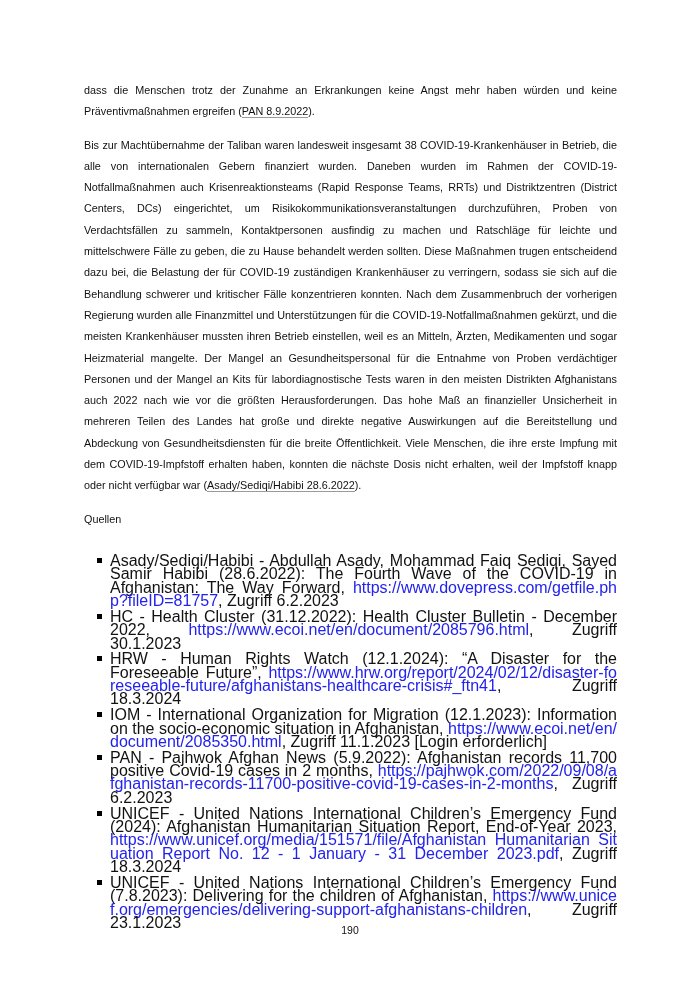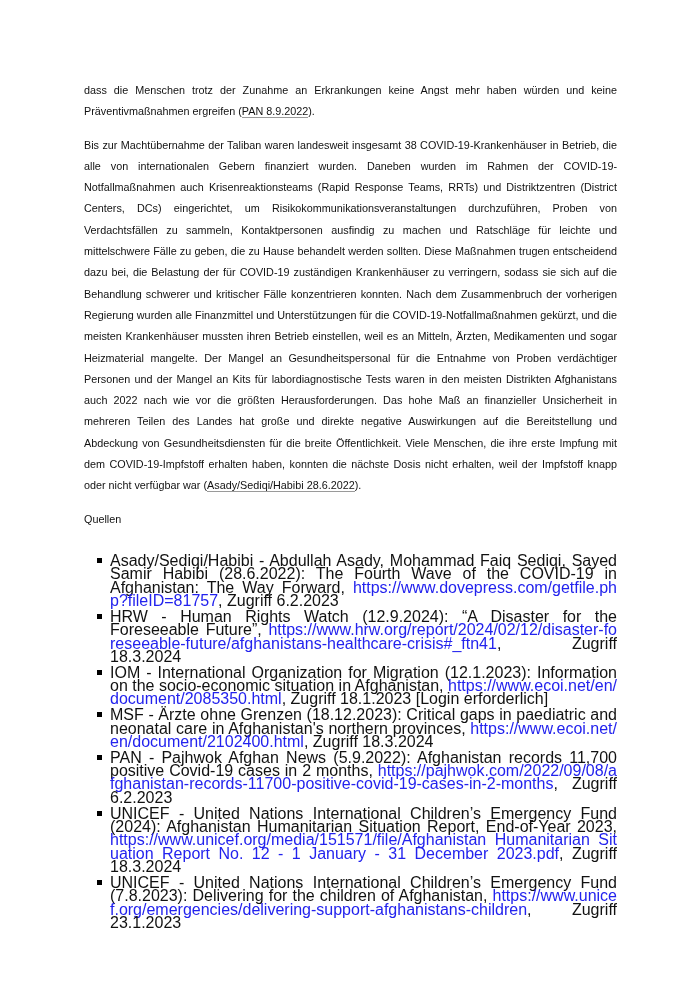--- a/index.html
+++ b/index.html
@@ -78,22 +78,23 @@
 
 <div class="page">
   <div class="content">
     <div>
         <p class="body-para"><span>dass die Menschen trotz der Zunahme an Erkrankungen keine Angst mehr haben würden und keine Präventivmaßnahmen ergreifen (</span><span class="cite">PAN 8.9.2022</span><span>).</span></p>
         <p class="body-para"><span>Bis zur Machtübernahme der Taliban waren landesweit insgesamt 38 COVID-19-Krankenhäuser in Betrieb, die alle von internationalen Gebern finanziert wurden. Daneben wurden im Rahmen der COVID-19-Notfallmaßnahmen auch Krisenreaktionsteams (Rapid Response Teams, RRTs) und Distriktzentren (District Centers, DCs) eingerichtet, um Risikokommunikationsveranstal­tungen durchzuführen, Proben von Verdachtsfällen zu sammeln, Kontaktpersonen ausfindig zu machen und Ratschläge für leichte und mittelschwere Fälle zu geben, die zu Hause be­handelt werden sollten. Diese Maßnahmen trugen entscheidend dazu bei, die Belastung der für COVID-19 zuständigen Krankenhäuser zu verringern, sodass sie sich auf die Behandlung schwerer und kritischer Fälle konzentrieren konnten. Nach dem Zusammenbruch der vorherigen Regierung wurden alle Finanzmittel und Unterstützungen für die COVID-19-Notfallmaßnahmen gekürzt, und die meisten Krankenhäuser mussten ihren Betrieb einstellen, weil es an Mitteln, Ärzten, Medikamenten und sogar Heizmaterial mangelte. Der Mangel an Gesundheitspersonal für die Entnahme von Proben verdächtiger Personen und der Mangel an Kits für labordiagnos­tische Tests waren in den meisten Distrikten Afghanistans auch 2022 nach wie vor die größten Herausforderungen. Das hohe Maß an finanzieller Unsicherheit in mehreren Teilen des Lan­des hat große und direkte negative Auswirkungen auf die Bereitstellung und Abdeckung von Gesundheitsdiensten für die breite Öffentlichkeit. Viele Menschen, die ihre erste Impfung mit dem COVID-19-Impfstoff erhalten haben, konnten die nächste Dosis nicht erhalten, weil der Impfstoff knapp oder nicht verfügbar war (</span><span class="cite">Asady/Sediqi/Habibi 28.6.2022</span><span>).</span></p>
       </div>
     <h2 class="sources-heading">Quellen</h2>
     <ul class="sources-list">
         <li><span class="bullet"></span><span>Asady/Sediqi/Habibi - Abdullah Asady, Mohammad Faiq Sediqi, Sayed Samir Habibi (28.6.2022): The Fourth Wave of the COVID-19 in Afghanistan: The Way Forward, </span><span class="src-link">https://www.dovepress.com/getfile.php?fileID=81757</span><span>, Zugriff 6.2.2023</span></li>
-        <li><span class="bullet"></span><span>HRW - Human Rights Watch (12.9.2024): “A Disaster for the Foreseeable Future”, </span><span class="src-link">https://www.hrw.org/report/2024/02/12/disaster-foreseeable-future/afghanistans-healthcare-crisis#_ftn41</span><span>, Zugriff 18.3.2024</span></li>
-        <li><span class="bullet"></span><span>IOM - International Organization for Migration (12.1.2023): Information on the socio-economic situ­ation in Afghanistan, </span><span class="src-link">https://www.ecoi.net/en/document/2085350.html</span><span>, Zugriff 18.1.2023 [Login erforderlich]</span></li>
+        <li><span class="bullet"></span><span>HC - Health Cluster (31.12.2022): Health Cluster Bulletin - December 2022, </span><span class="src-link">https://www.ecoi.net/en/document/2085796.html</span><span>, Zugriff 30.1.2023</span></li>
+        <li><span class="bullet"></span><span>HRW - Human Rights Watch (12.1.2024): “A Disaster for the Foreseeable Future”, </span><span class="src-link">https://www.hrw.org/report/2024/02/12/disaster-foreseeable-future/afghanistans-healthcare-crisis#_ftn41</span><span>, Zugriff 18.3.2024</span></li>
+        <li><span class="bullet"></span><span>IOM - International Organization for Migration (12.1.2023): Information on the socio-economic situ­ation in Afghanistan, </span><span class="src-link">https://www.ecoi.net/en/document/2085350.html</span><span>, Zugriff 11.1.2023 [Login erforderlich]</span></li>
         <li><span class="bullet"></span></li>
-        <li><span class="bullet"></span><span>MSF - Ärzte ohne Grenzen (18.12.2023): Critical gaps in paediatric and neonatal care in Afgh­anistan's northern provinces, </span><span class="src-link">https://www.ecoi.net/en/document/2102400.html</span><span>, Zugriff 18.3.2024</span></li>
         <li><span class="bullet"></span><span>PAN - Pajhwok Afghan News (5.9.2022): Afghanistan records 11,700 positive Covid-19 cases in 2 months, </span><span class="src-link">https://pajhwok.com/2022/09/08/afghanistan-records-11700-positive-covid-19-cases-in-2-months</span><span>, Zugriff 6.2.2023</span></li>
         <li><span class="bullet"></span><span>UNICEF - United Nations International Children’s Emergency Fund (2024): Afghanistan Human­itarian Situation Report, End-of-Year 2023, </span><span class="src-link">https://www.unicef.org/media/151571/file/Afghanistan Humanitarian Situation Report No. 12 - 1 January - 31 December 2023.pdf</span><span>, Zugriff 18.3.2024</span></li>
         <li><span class="bullet"></span><span>UNICEF - United Nations International Children’s Emergency Fund (7.8.2023): Delivering for the children of Afghanistan, </span><span class="src-link">https://www.unicef.org/emergencies/delivering-support-afghanistans-children</span><span>, Zugriff 23.1.2023</span></li>
       </ul>
   </div>
+  <div class="page-number">190</div>
 </div>
 
 </body></html>

